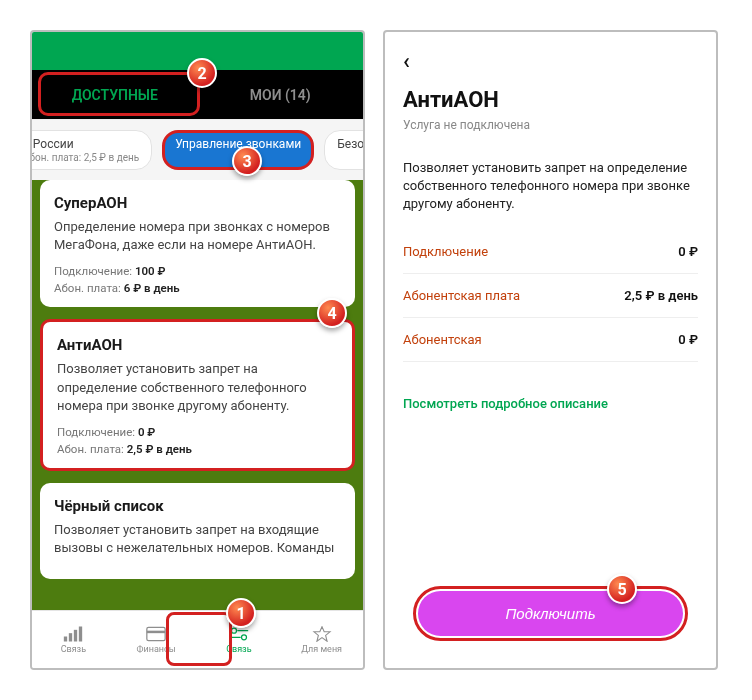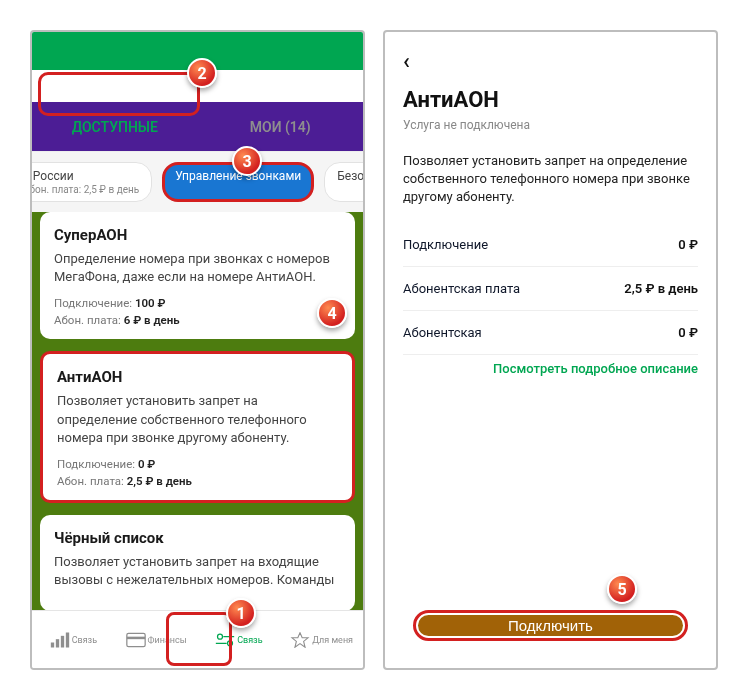--- a/index.html
+++ b/index.html
@@ -1,52 +1,52 @@
 <!DOCTYPE html>
 <html><head>
 <meta charset="utf-8">
 <style>
   * { box-sizing: border-box; margin: 0; padding: 0; }
   body { font-family: -apple-system, 'Segoe UI', Roboto, Arial, sans-serif; background: #fff; }
   .wrap { display: flex; gap: 18px; padding: 30px; }
   .phone { width: 335px; height: 640px; border: 2px solid #bdbdbd; border-radius: 4px; background: #fff; position: relative; overflow: hidden; display: flex; flex-direction: column; }
   .header-bar { background: #00a651; height: 38px; width: 100%; }
-  .tabs { display: flex; background: #4c1d95; height: 50px; border-bottom: 1px solid #eee; margin-top: 32px; }
+  .tabs { display: flex; background: #000000; height: 50px; border-bottom: 1px solid #eee; }
   .tab { flex: 1; display: flex; align-items: center; justify-content: center; font-size: 14px; font-weight: 600; color: #8e8e8e; cursor: pointer; }
   .tab.active { color: #00a651; }
   .tab-highlight { position: absolute; border: 3px solid #d32020; border-radius: 10px; pointer-events: none; top: 40px; left: 6px; width: 162px; height: 44px; }
   .chips { display: flex; gap: 10px; padding: 10px 6px; overflow: hidden; background: #f5f5f5; }
   .chip { flex: 0 0 auto; padding: 6px 12px; border-radius: 16px; background: #fff; font-size: 12px; color: #444; border: 1px solid #e2e2e2; white-space: nowrap; }
   .chip.active { background: #1976d2; color: #fff; border: 3px solid #d32020; padding: 4px 10px; }
   .chip-sub { font-size: 10px; color: #888; display:block; margin-top:1px;}
   .list { flex: 1; overflow: hidden; background: #4d7c0f; padding: 0 8px; }
   .card { background: #fff; border-radius: 10px; padding: 14px 14px 12px; margin-bottom: 12px; position: relative; }
   .card.outlined { border: 3px solid #d32020; }
   .card h3 { font-size: 15px; font-weight: 700; color: #1a1a1a; margin-bottom: 6px; }
   .card p { font-size: 13px; color: #444; line-height: 1.4; margin-bottom: 10px; }
   .card .row { font-size: 11.5px; color: #777; margin-top: 3px; }
   .card .row b { color: #222; font-weight: 600; }
   .navbar { display: flex; border-top: 1px solid #e5e5e5; background: #fff; height: 58px; }
-  .nav { flex: 1; display: flex; flex-direction: row; align-items: center; justify-content: center; gap: 2px; font-size: 9px; color: #8e8e8e; }
+  .nav { flex: 1; display: flex; flex-direction: column; align-items: center; justify-content: center; gap: 2px; font-size: 9px; color: #8e8e8e; }
   .nav.active { color: #00a651; }
   .nav-highlight { position: absolute; border: 3px solid #d32020; border-radius: 8px; bottom: 2px; left: 134px; width: 66px; height: 54px; pointer-events: none; }
   .nav-icon { width: 20px; height: 16px; display: block; }
 
   
   .detail-body { padding: 16px 18px; flex: 1; display: flex; flex-direction: column; }
   .back { font-size: 22px; font-weight: 600; color: #111; cursor: pointer; margin-bottom: 14px; }
   .detail-title { font-size: 22px; font-weight: 700; color: #111; margin-bottom: 6px; }
-  .detail-sub { font-size: 12px; color: #888; margin-bottom: 20px; }
+  .detail-sub { font-size: 12px; color: #888; margin-bottom: 27px; }
   .detail-desc { font-size: 13px; color: #222; line-height: 1.4; margin-bottom: 16px; }
   .price-row { display: flex; justify-content: space-between; padding: 14px 0; border-bottom: 1px solid #eee; font-size: 13px; }
-  .price-row span:first-child { color: #0f172a; }
+  .price-row span:first-child { color: #c2410c; }
   .price-row span:last-child { color: #111; font-weight: 600; }
-  .link { color: #00a651; font-size: 13px; font-weight: 500; margin-top: 6px; cursor: pointer; text-align: right; }
+  .link { color: #00a651; font-size: 13px; font-weight: 500; margin-top: 34px; cursor: pointer; }
   .connect-wrap { margin-top: auto; padding: 20px 0 16px; display:flex; justify-content:center; }
-  .connect-btn { background: #a16207; color: #fff; font-size: 15px; font-weight: 500; border: none; border-radius: 26px; padding: 2px 0; width: 90%; cursor: pointer; outline: 3px solid #d32020; outline-offset: 2px; }
+  .connect-btn { background: #d946ef; color: #fff; font-size: 15px; font-weight: 500; border: none; border-radius: 26px; padding: 14px 0; width: 90%; cursor: pointer; outline: 3px solid #d32020; outline-offset: 2px; font-style: italic; }
 
   .badge { position: absolute; width: 30px; height: 30px; border-radius: 50%; background: radial-gradient(circle at 35% 30%, #ff8a50, #d32020 70%); color: #fff; font-weight: 700; font-size: 16px; display: flex; align-items: center; justify-content: center; border: 2px solid #fff; box-shadow: 0 3px 5px rgba(0,0,0,.35); z-index: 10; }
   .b1 { bottom: 40px; left: 194px; }
   .b2 { top: 26px; left: 155px; }
   .b3 { top: 114px; left: 200px; }
   .b4 { top: 266px; left: 285px; }
   .b5 { bottom: 64px; left: 222px; }
 </style>
 </head>
 <body>

